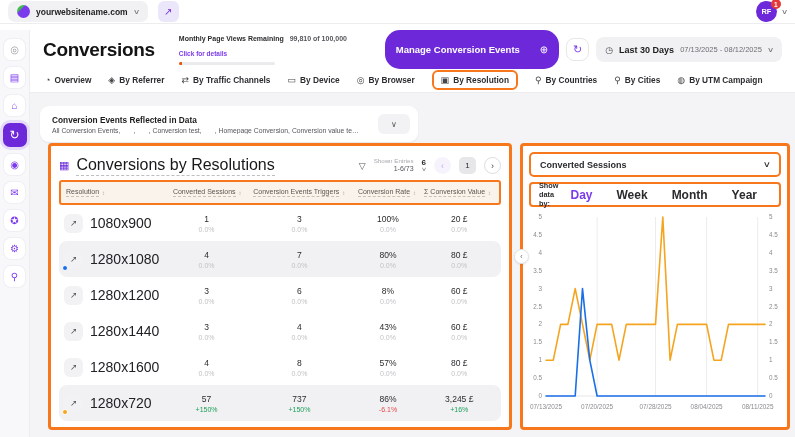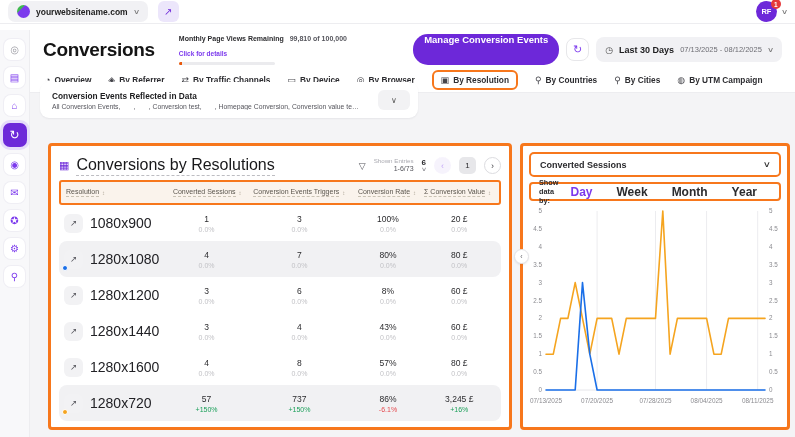--- a/index.html
+++ b/index.html
@@ -39,41 +39,41 @@
   .title-row { position:absolute; top:3px; left:0; right:0; height:33px; display:flex; align-items:center; padding:0 13px; }
   .page-title { font-size:19px; font-weight:bold; color:#141414; letter-spacing:-.3px; }
   .views { margin-left:24px; }
   .views-line1 { display:flex; align-items:baseline; gap:6px; }
   .views-label { font-size:7px; font-weight:bold; color:#2b2b2e; }
   .views-value { font-size:7px; font-weight:bold; color:#55555c; }
   .views-link { font-size:6.5px; color:#7c3aed; font-weight:bold; cursor:pointer; }
   .views-bar { margin-top:2px; width:96px; height:3px; border-radius:2px; background:#ebebee; overflow:hidden; }
   .views-bar i { display:block; width:3px; height:100%; background:#e8590c; }
   .title-actions { margin-left:auto; display:flex; align-items:center; gap:7px; }
-  .manage-btn { height:31px; background:#6d28d9; color:#fff; border:none; border-radius:15px;
+  .manage-btn { height:39px; background:#6d28d9; color:#fff; border:none; border-radius:15px;
                 font-family:inherit; font-size:9.5px; font-weight:bold; display:flex; align-items:center;
-                gap:20px; padding:0 11px; cursor:pointer;flex-direction:column; }
+                gap:20px; padding:0 11px; cursor:pointer; }
   .manage-btn .mi { font-size:10px; font-weight:normal; }
   .refresh-btn { width:23px; height:23px; border:1px solid #e7e7ea; background:#fff; border-radius:8px;
                  color:#7c3aed; font-size:11px; display:flex; align-items:center; justify-content:center; cursor:pointer; }
   .date-pill { height:25px; background:#f1f1f4; border-radius:8px; display:flex; align-items:center;
                gap:6px; padding:0 9px; cursor:pointer; }
   .date-pill .clock { font-size:9px; color:#555; }
   .range-label { font-size:9px; font-weight:bold; color:#1d1d1f; }
   .range-dates { font-size:7.5px; color:#6e6e74; }
 
   
   .tabs { position:absolute; top:37px; left:0; right:0; height:26px; display:flex; align-items:center;
           gap:17px; padding:0 15px; }
   .tab { display:flex; align-items:center; gap:4px; font-size:8.3px; font-weight:bold; color:#2d2d31; cursor:pointer; }
   .tab .tico { font-size:9px; color:#44444a; font-weight:normal; }
   .tab.active { border:2px solid #f7771c; border-radius:6px; padding:3px 7px; }
 
   
-  .events-card { position:absolute; left:10px; top:52px; width:378px; height:36px; background:#fff;
+  .events-card { position:absolute; left:10px; top:76px; width:378px; height:36px; background:#fff;
                  border-radius:9px; box-shadow:0 1px 2px rgba(20,20,40,.06); display:flex; align-items:center;
                  padding:0 8px 0 12px; }
   .ev-title { font-size:8.3px; font-weight:bold; color:#1c1c1e; }
   .ev-sub { font-size:6.8px; color:#55555c; margin-top:2px; white-space:nowrap; overflow:hidden;
             text-overflow:ellipsis; max-width:310px; }
   .ev-chev { margin-left:auto; width:32px; height:20px; background:#f2f2f4; border-radius:6px; color:#555;
              font-size:8px; display:flex; align-items:center; justify-content:center; cursor:pointer; }
 
   
   .panel { position:absolute; background:#fff; border:3px solid #f7771c; border-radius:4px; }
@@ -119,21 +119,21 @@
                 border:1.5px solid #fff; display:none; }
   .ricon .dot.blue { display:block; background:#1a6fe8; }
   .ricon .dot.orange { display:block; background:#f5a41f; }
   .rname { font-size:14px; color:#222226; }
 
   
   .metric-box { border:2px solid #f7771c; border-radius:5px; height:25px; display:flex; align-items:center;
                 padding:0 9px; cursor:pointer; }
   .metric-box .name { font-size:9px; color:#2b2b2e; font-weight:bold; }
   .metric-box .chev { margin-left:auto; font-size:8px; color:#333; }
-  .showby-box { border:2px solid #f7771c; border-radius:4px; height:19px; margin-top:5px; display:flex;
+  .showby-box { border:2px solid #f7771c; border-radius:4px; height:25px; margin-top:5px; display:flex;
                 align-items:center; padding:0 8px; gap:0; }
   .showby-label { font-size:7.3px; color:#2b2b2e; font-weight:bold; margin-right:12px; }
   .period { font-size:12px; color:#2b2b2e; font-weight:bold; cursor:pointer; margin-right:24px; }
   .period.active { color:#7c3aed; }
   .chart-wrap { margin-top:3px; }
   .panel-handle { position:absolute; left:-9px; top:103px; width:15px; height:15px; border-radius:50%;
                   background:#fff; border:1px solid #e2e2e6; color:#66666c; font-size:7px; display:flex;
                   align-items:center; justify-content:center; cursor:pointer; box-shadow:0 1px 2px rgba(0,0,0,.08); }
 </style>
 </head>

